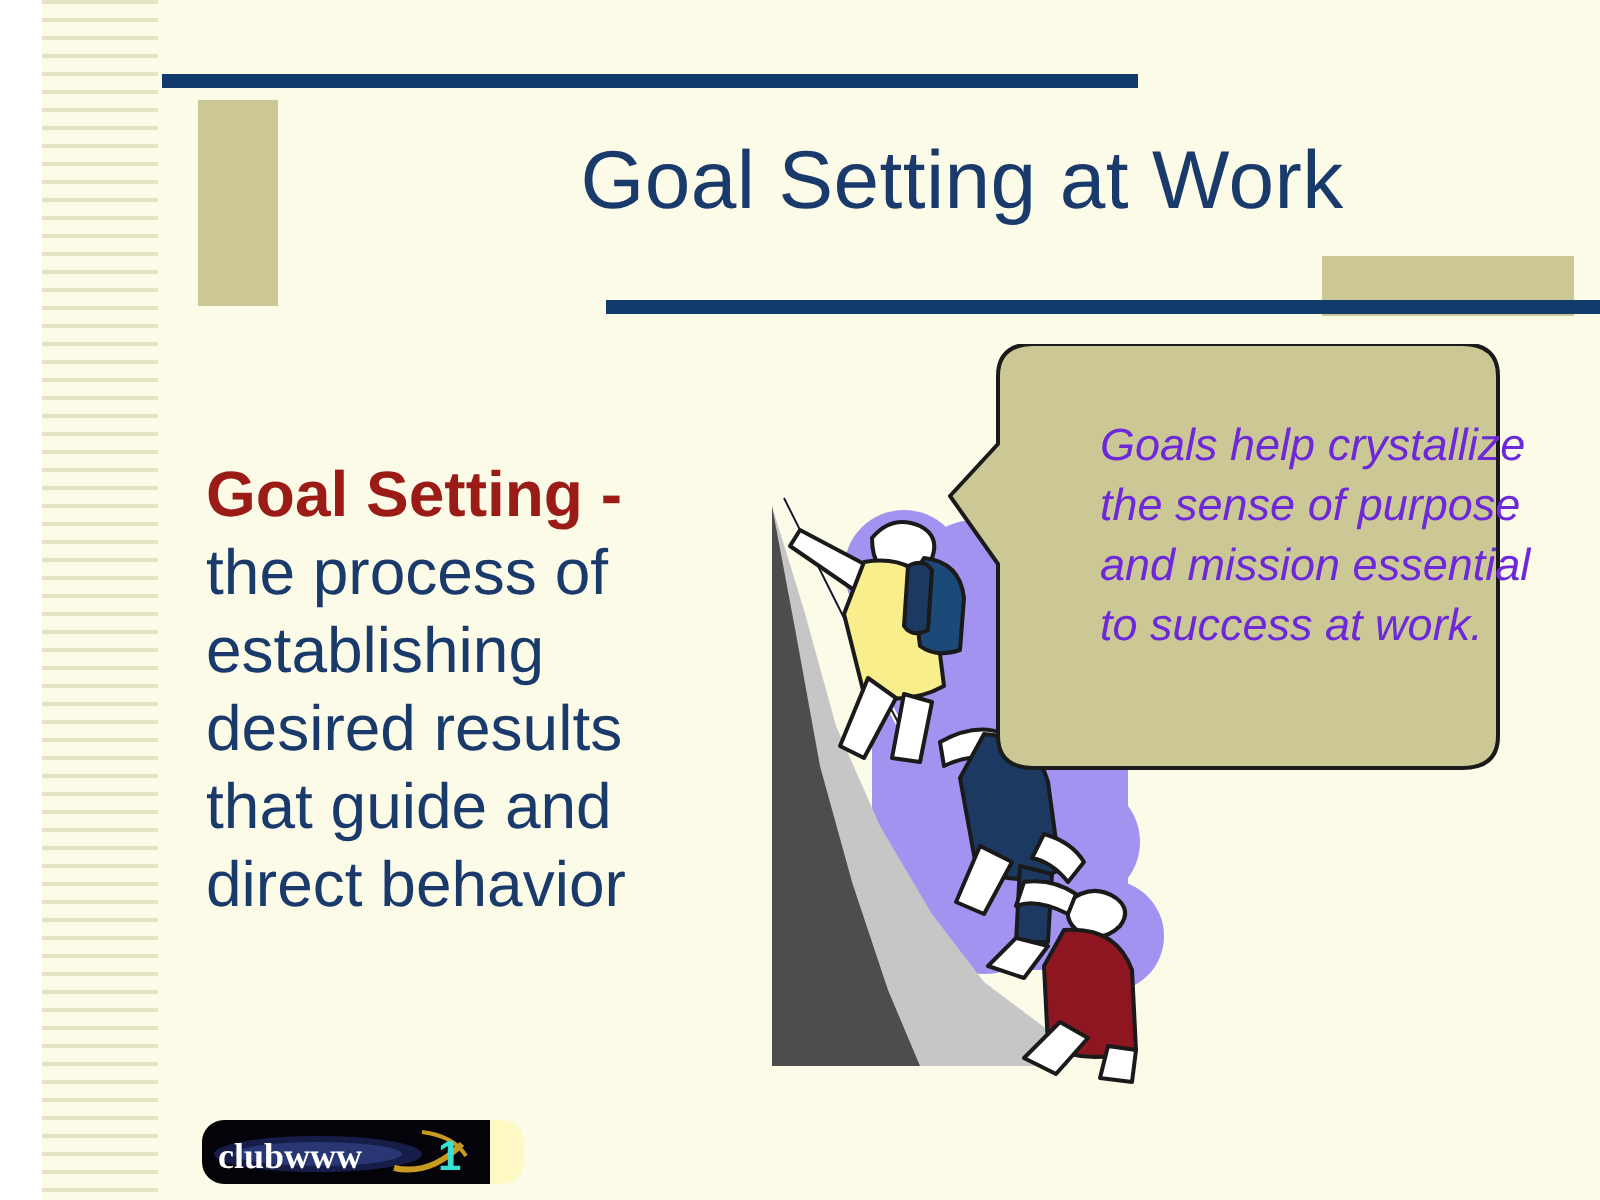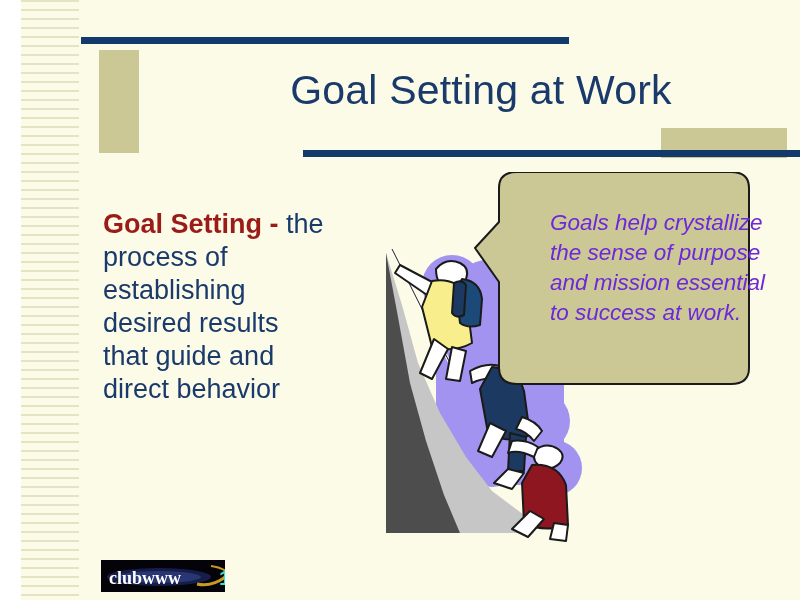--- a/index.html
+++ b/index.html
@@ -83,23 +83,23 @@
     color: #1a3a6b;
     letter-spacing: 0.2px;
     line-height: 1.1;
     white-space: nowrap;
   }
 
   
   #body-text {
     position: absolute;
     left: 82px;
-    top: 208px;
+    top: 228px;
     width: 225px;
-    font-size: 27px;
+    font-size: 32px;
     line-height: 1.22;
     color: #1a3a6b;
   }
   #body-lead {
     color: #9b1b17;
     font-weight: bold;
   }
 
   
   #illustration {
@@ -133,24 +133,25 @@
     line-height: 1.33;
     font-style: italic;
     color: #6d28d9;
   }
 
   
   #logo {
     position: absolute;
     left: 80px;
     top: 560px;
-    width: 124px;
+    width: 161px;
     height: 32px;
     background: #fef9c3;
     overflow: hidden;
+    border-radius: 11px;
   }
   #logo svg { display: block; }
 </style>
 </head>
 <body>
 
 <div id="slide">
 
   <div id="stripes"></div>
 

